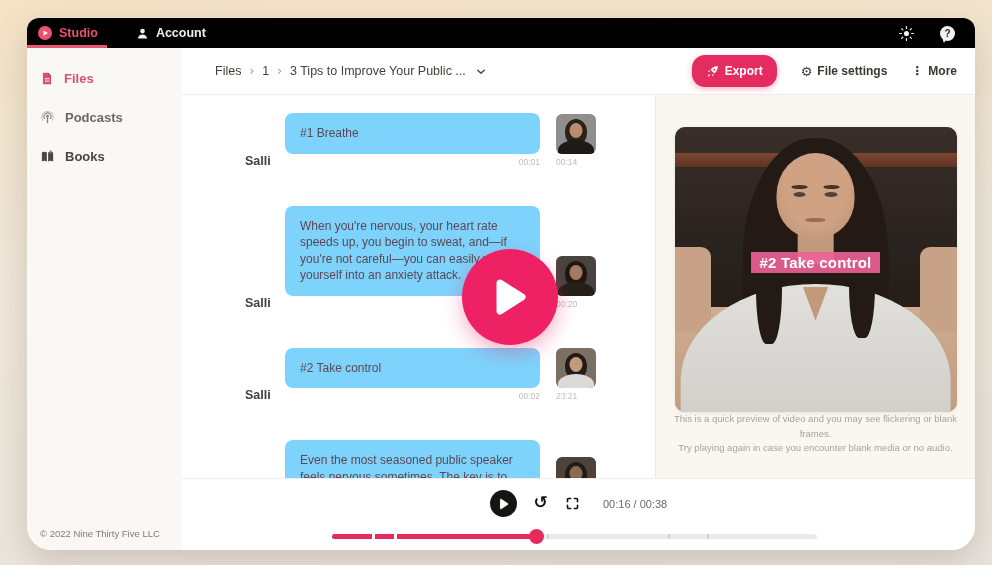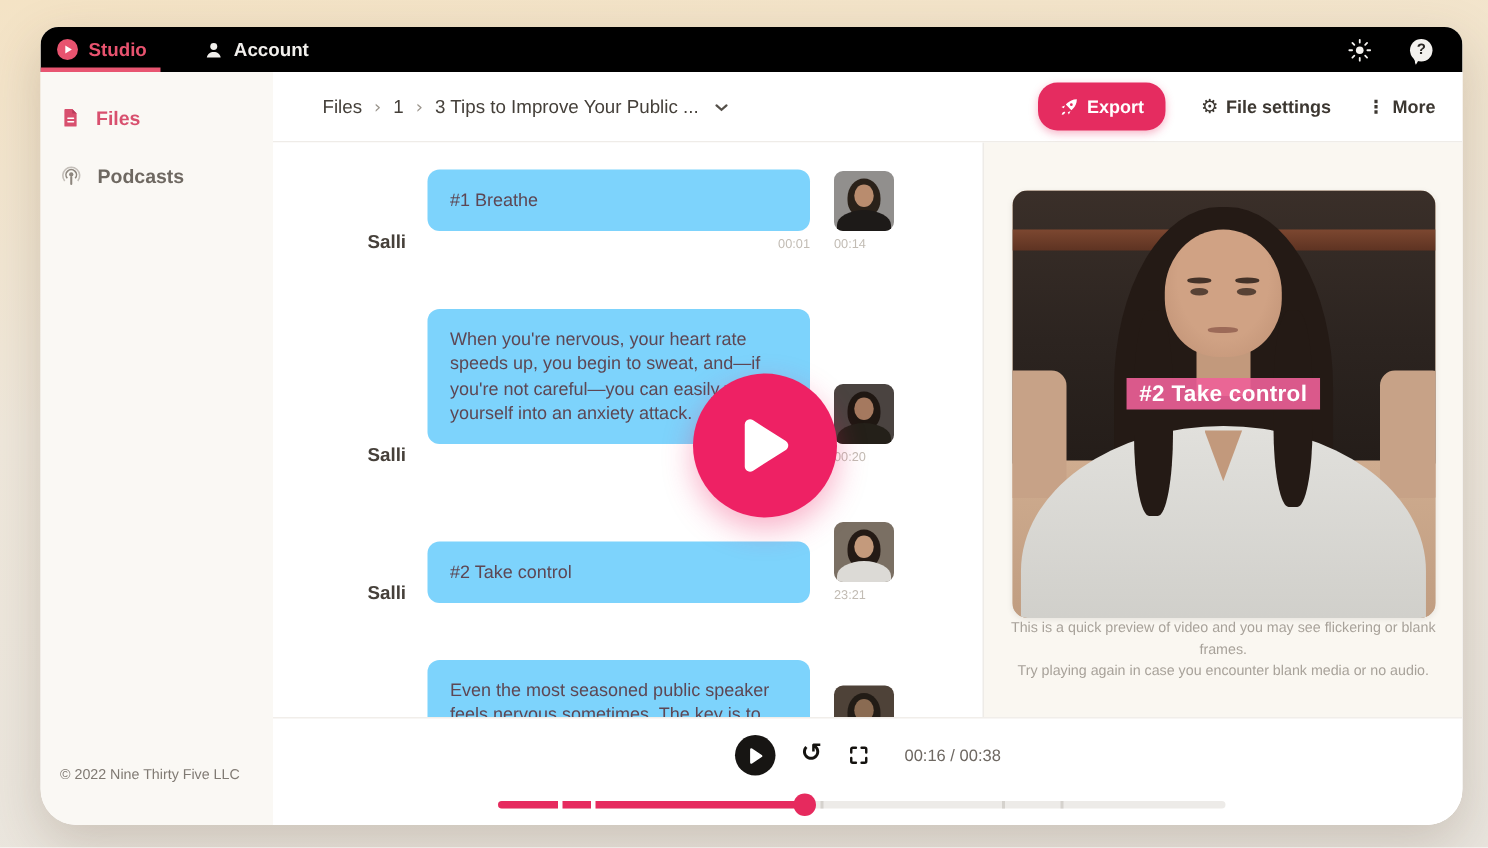--- a/index.html
+++ b/index.html
@@ -39,21 +39,21 @@
   
   .app-body { flex:1; display:flex; min-height:0; }
 
   
   .sidebar { width:155px; background:#faf8f4; position:relative; flex:0 0 auto; }
   .side-item { display:flex; align-items:center; gap:10px; padding-left:13px; height:20px; margin-bottom:19px; cursor:pointer; }
   .side-item:first-child { margin-top:20px; }
   .side-label { font-size:13px; font-weight:700; color:#6e6861; }
   .side-item.active .side-label { color:#d8506e; }
   .side-item.books .side-label { color:#4b453f; }
-  .side-footer { position:absolute; left:13px; bottom:28px; font-size:9.5px; color:#807a73; }
+  .side-footer { position:absolute; left:13px; bottom:11px; font-size:9.5px; color:#807a73; }
 
   
   .main { flex:1; display:flex; flex-direction:column; min-width:0; background:#fff; }
 
   
   .main-header { height:47px; flex:0 0 auto; display:flex; align-items:center;
     border-bottom:1px solid #efece8; padding:0 18px 0 33px; background:#fff; }
   .breadcrumb { display:flex; align-items:center; gap:8px; font-size:12.5px; color:#45403a; }
   .crumb { cursor:pointer; }
   .crumb-sep { color:#9b958d; font-size:12px; }
@@ -185,20 +185,27 @@
         <svg width="15" height="15" viewBox="0 0 24 24">
             <circle cx="12" cy="10" r="2.3" fill="#8d867e"></circle>
             <g fill="none" stroke="#8d867e" stroke-width="1.7">
               <path d="M7.8 14.2a5.6 5.6 0 1 1 8.4 0"></path>
               <path d="M5 17a9 9 0 1 1 14 0" opacity=".5"></path>
             </g>
             <path d="M12 12.8v7.4" stroke="#8d867e" stroke-width="2.2" stroke-linecap="round"></path>
           </svg>
         <span class="side-label">Podcasts</span>
       </div>
+      <div class="side-item books">
+        <svg width="15" height="15" viewBox="0 0 24 24">
+            <path fill="#4c463f" d="M3 5.5C5.4 4 8.8 4 11 5.6V20c-2.2-1.5-5.6-1.5-8 0zM13 5.6C15.2 4 18.6 4 21 5.5V20c-2.4-1.5-5.8-1.5-8 0z"></path>
+            <path fill="#7b746b" d="M15.5 2.5v6l1.5-1.2 1.5 1.2v-6z"></path>
+          </svg>
+        <span class="side-label">Books</span>
+      </div>
       <div class="side-footer">© 2022 Nine Thirty Five LLC</div>
     </div>
 
     <div class="main">
 
       <div class="main-header">
         <div class="breadcrumb">
           <span class="crumb">Files</span>
           <span class="crumb-sep glyph">›</span>
           <span class="crumb">1</span>
@@ -276,20 +283,21 @@
               <div class="t-time center">00:20</div>
             </div>
           </div>
 
           <div class="t-row">
             <div class="t-speaker">Salli</div>
             <div class="t-main">
               <div class="t-box">
                   <span>#2 Take control</span>
                 </div>
+              <div class="t-time">00:02</div>
             </div>
             <div class="t-thumbwrap">
               <div class="t-thumb" style="--bg:#7a6f63;--hair:#241a15;--skin:#c49a7c;--shirt:#dcdad6">
                   <div class="hair"></div>
                   <div class="face"></div>
                   <div class="torso"></div>
                 </div>
               <div class="t-time center">23:21</div>
             </div>
           </div>

